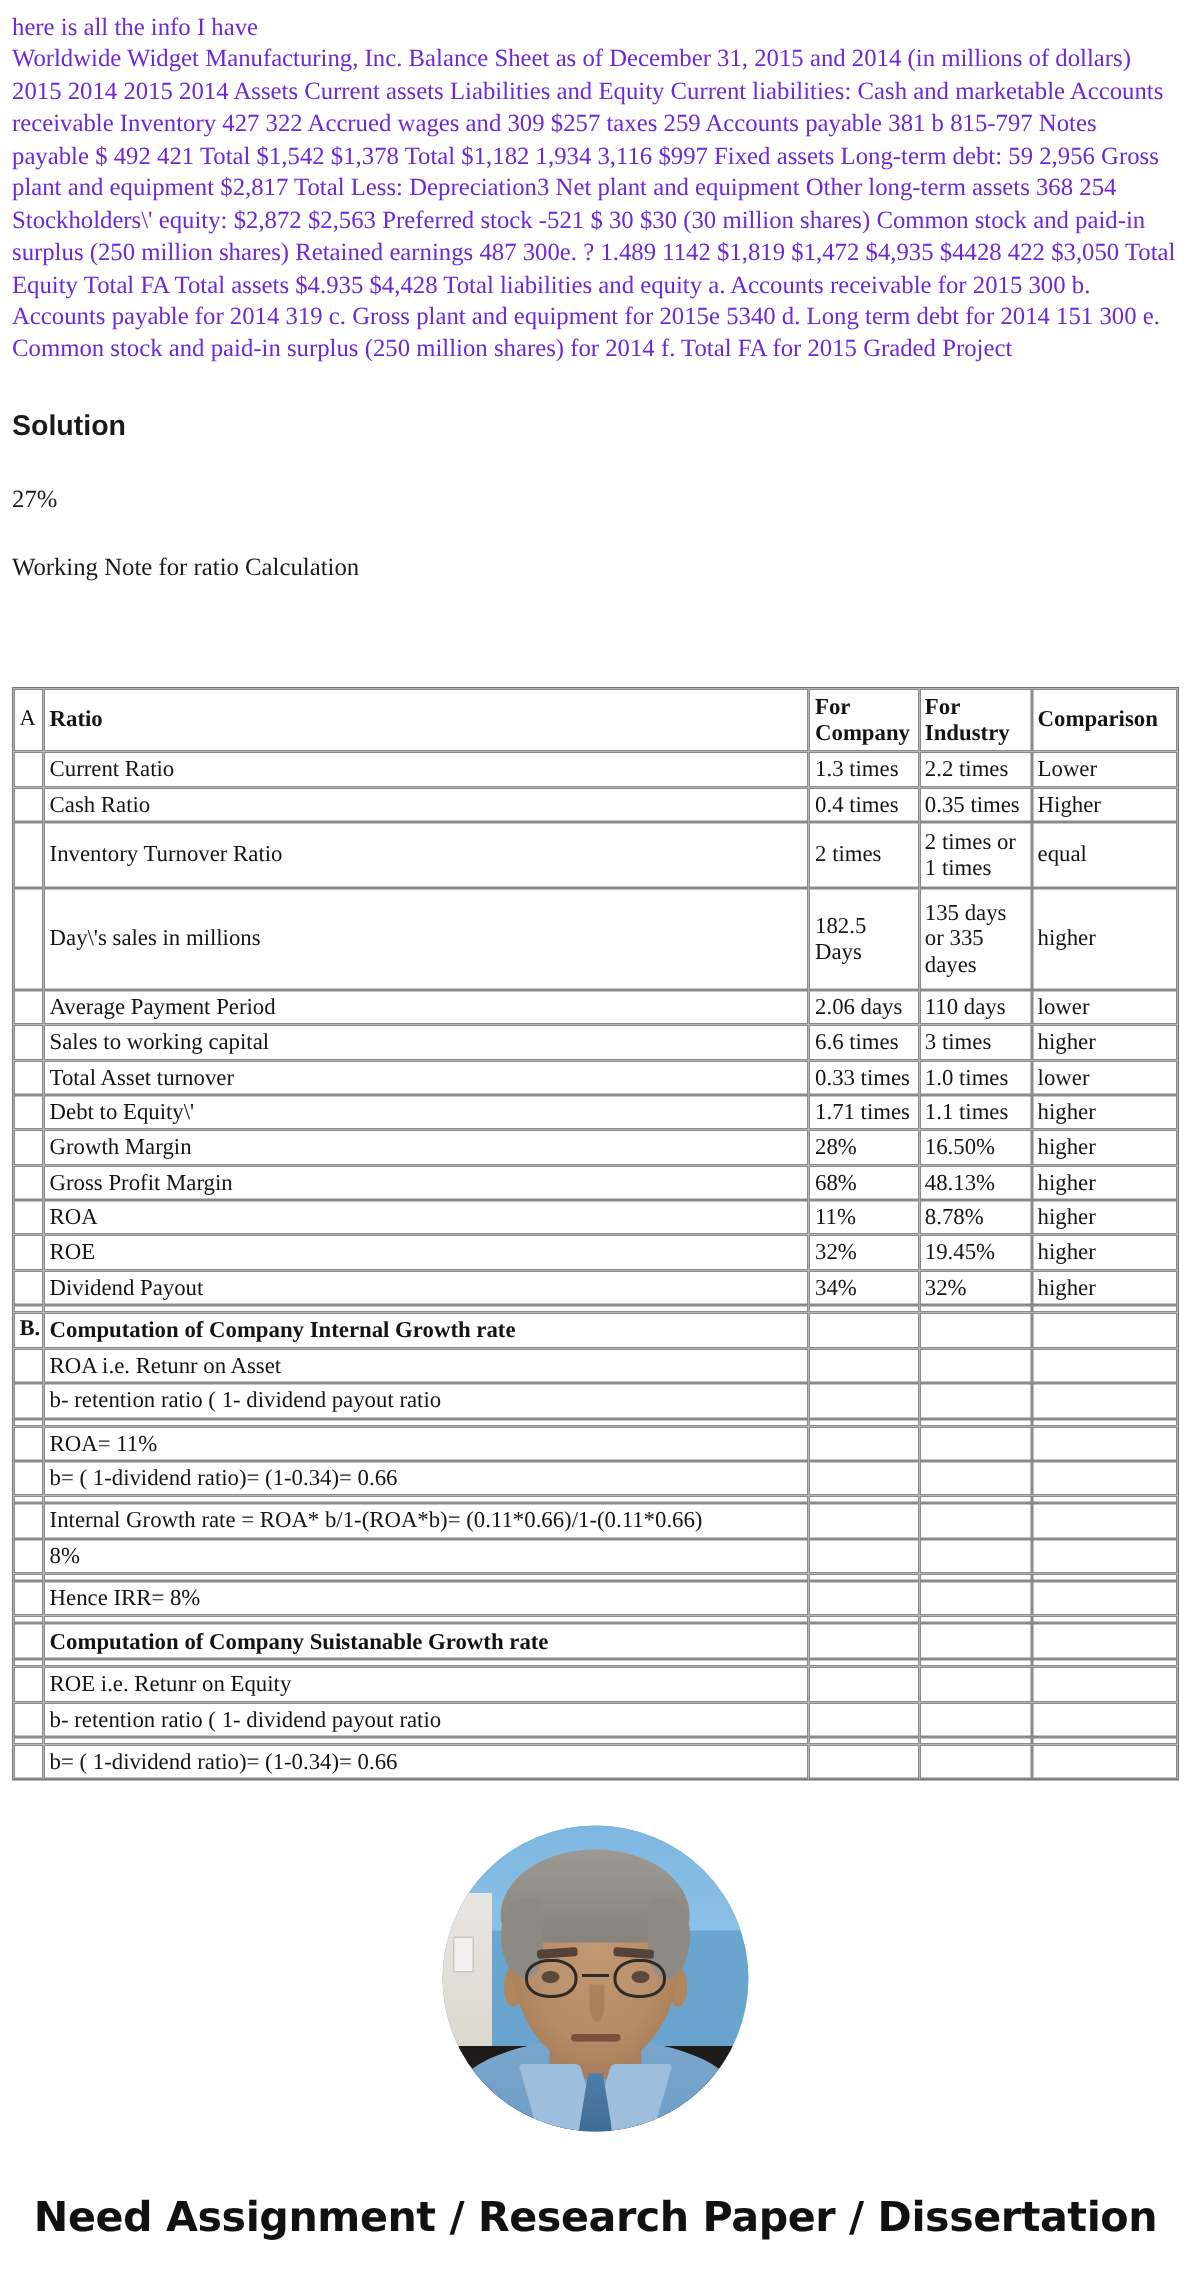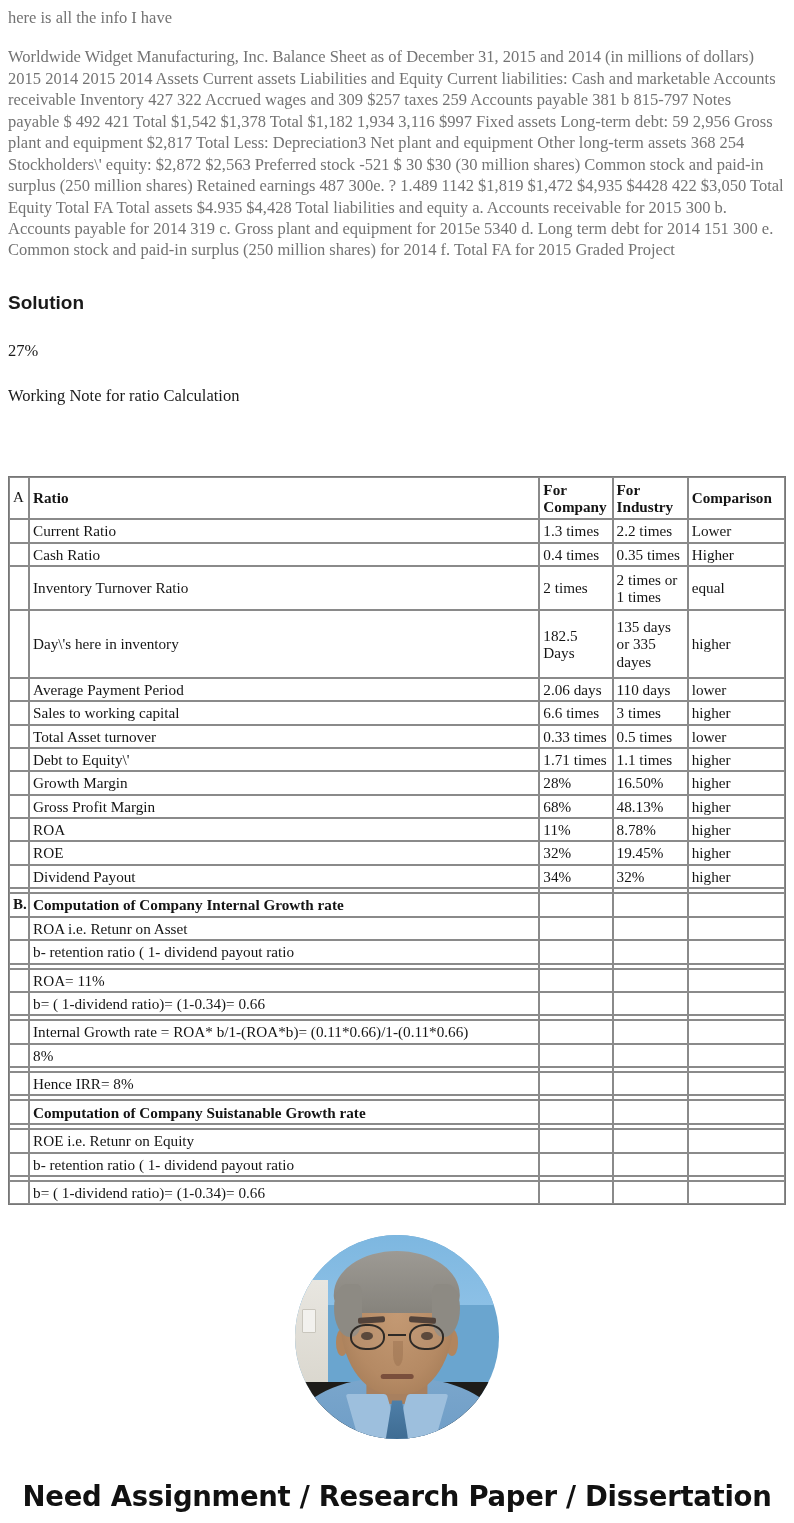--- a/index.html
+++ b/index.html
@@ -19,25 +19,25 @@
   }
 
   .page { padding: 0; }
 
   
   .prose-wrap { padding: 0 8px; }
   p.prose {
     margin: 0 0 0 0;
     font-size: 16.5px;
     line-height: 1.30;
-    color: #737373;
+    color: #6d28d9;
     text-align: left;
   }
   p.lead { padding-top: 7px; }
-  p.spacer-before { margin-top: 18px; }
+  p.spacer-before { }
 
   h3.solution {
     font-size: 19px;
     font-weight: bold;
     margin: 31px 0 0 0;
     padding: 0 8px;
     line-height: 1.2;
     font-family: Liberation Sans, sans-serif;
   }
   p.pct { margin: 26px 0 0 0; padding: 0 8px; font-size: 16.5px; }
@@ -284,21 +284,21 @@
           </tr>
           <tr class="tall">
             <td class="idx"></td>
             <td>Inventory Turnover Ratio</td>
             <td class="num">2 times</td>
             <td class="num">2 times or 1 times</td>
             <td class="cmp">equal</td>
           </tr>
           <tr class="xtall">
             <td class="idx"></td>
-            <td>Day\'s here in inventory</td>
+            <td>Day\'s sales in millions</td>
             <td class="num">182.5 Days</td>
             <td class="num">135 days or 335 dayes</td>
             <td class="cmp">higher</td>
           </tr>
           <tr class="std">
             <td class="idx"></td>
             <td>Average Payment Period</td>
             <td class="num">2.06 days</td>
             <td class="num">110 days</td>
             <td class="cmp">lower</td>
@@ -307,21 +307,21 @@
             <td class="idx"></td>
             <td>Sales to working capital</td>
             <td class="num">6.6 times</td>
             <td class="num">3 times</td>
             <td class="cmp">higher</td>
           </tr>
           <tr class="std">
             <td class="idx"></td>
             <td>Total Asset turnover</td>
             <td class="num">0.33 times</td>
-            <td class="num">0.5 times</td>
+            <td class="num">1.0 times</td>
             <td class="cmp">lower</td>
           </tr>
           <tr class="std">
             <td class="idx"></td>
             <td>Debt to Equity\'</td>
             <td class="num">1.71 times</td>
             <td class="num">1.1 times</td>
             <td class="cmp">higher</td>
           </tr>
           <tr class="std">

